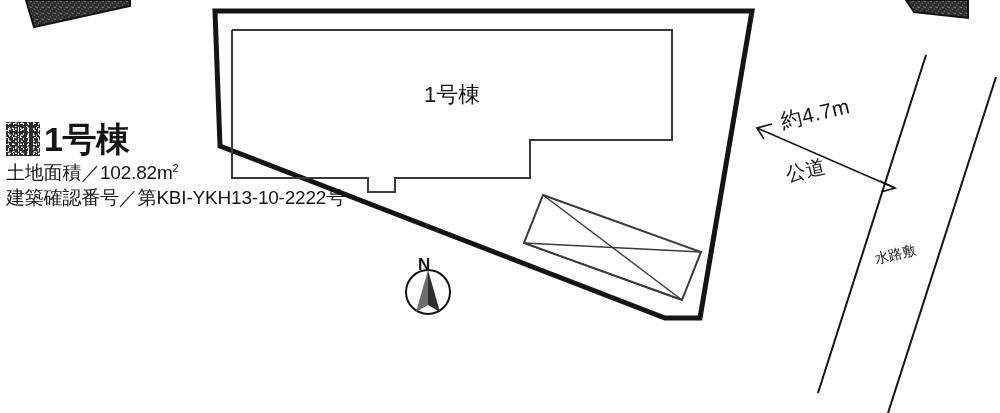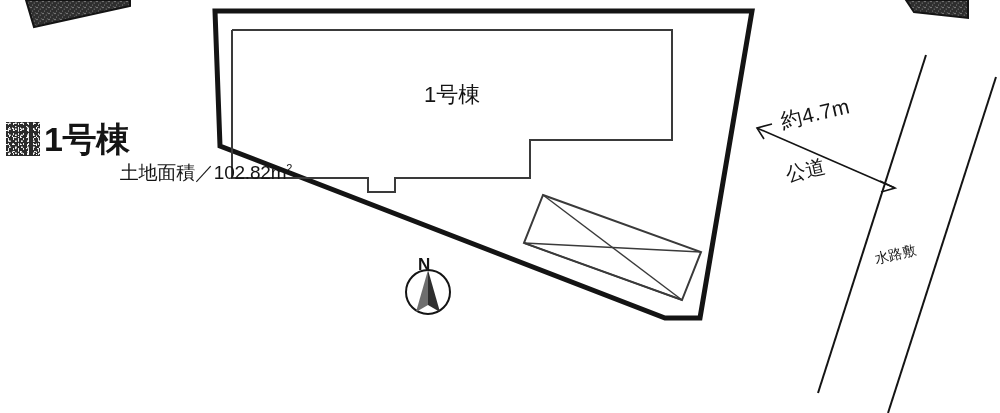--- a/index.html
+++ b/index.html
@@ -61,21 +61,20 @@
     letter-spacing: -0.5px;
     color: #141414;
     white-space: nowrap;
   }
   .legend-spec {
     font-size: 19px;
     line-height: 1.32;
     letter-spacing: -0.2px;
     color: #141414;
     white-space: nowrap;
-    text-align: center;
   }
   .legend-spec .sup {
     font-size: 11px;
     vertical-align: super;
   }
   .map-label {
     position: absolute;
     white-space: nowrap;
     color: #141414;
   }
@@ -157,20 +156,21 @@
     <polygon points="428,270 440,312 428,305" fill="#2e2e2e"></polygon>
     <polygon points="428,270 416,312 428,305" fill="#6e6e6e"></polygon>
   </svg>
 
   <div class="legend-block">
     <div class="legend-title-row">
       <span class="legend-swatch"></span>
       <span class="legend-title-text">1号棟</span>
     </div>
     <div class="legend-spec"><span>土地面積／102.82m</span><span class="sup">2</span></div>
+    <div class="legend-spec">建築確認番号／第KBI-YKH13-10-2222号</div>
   </div>
 
   <div class="map-label label-building">1号棟</div>
   <div class="map-label label-road-width">約4.7m</div>
   <div class="map-label label-road-kind">公道</div>
   <div class="map-label label-waterway">水路敷</div>
   <div class="north-label">N</div>
 
 </div>
 

